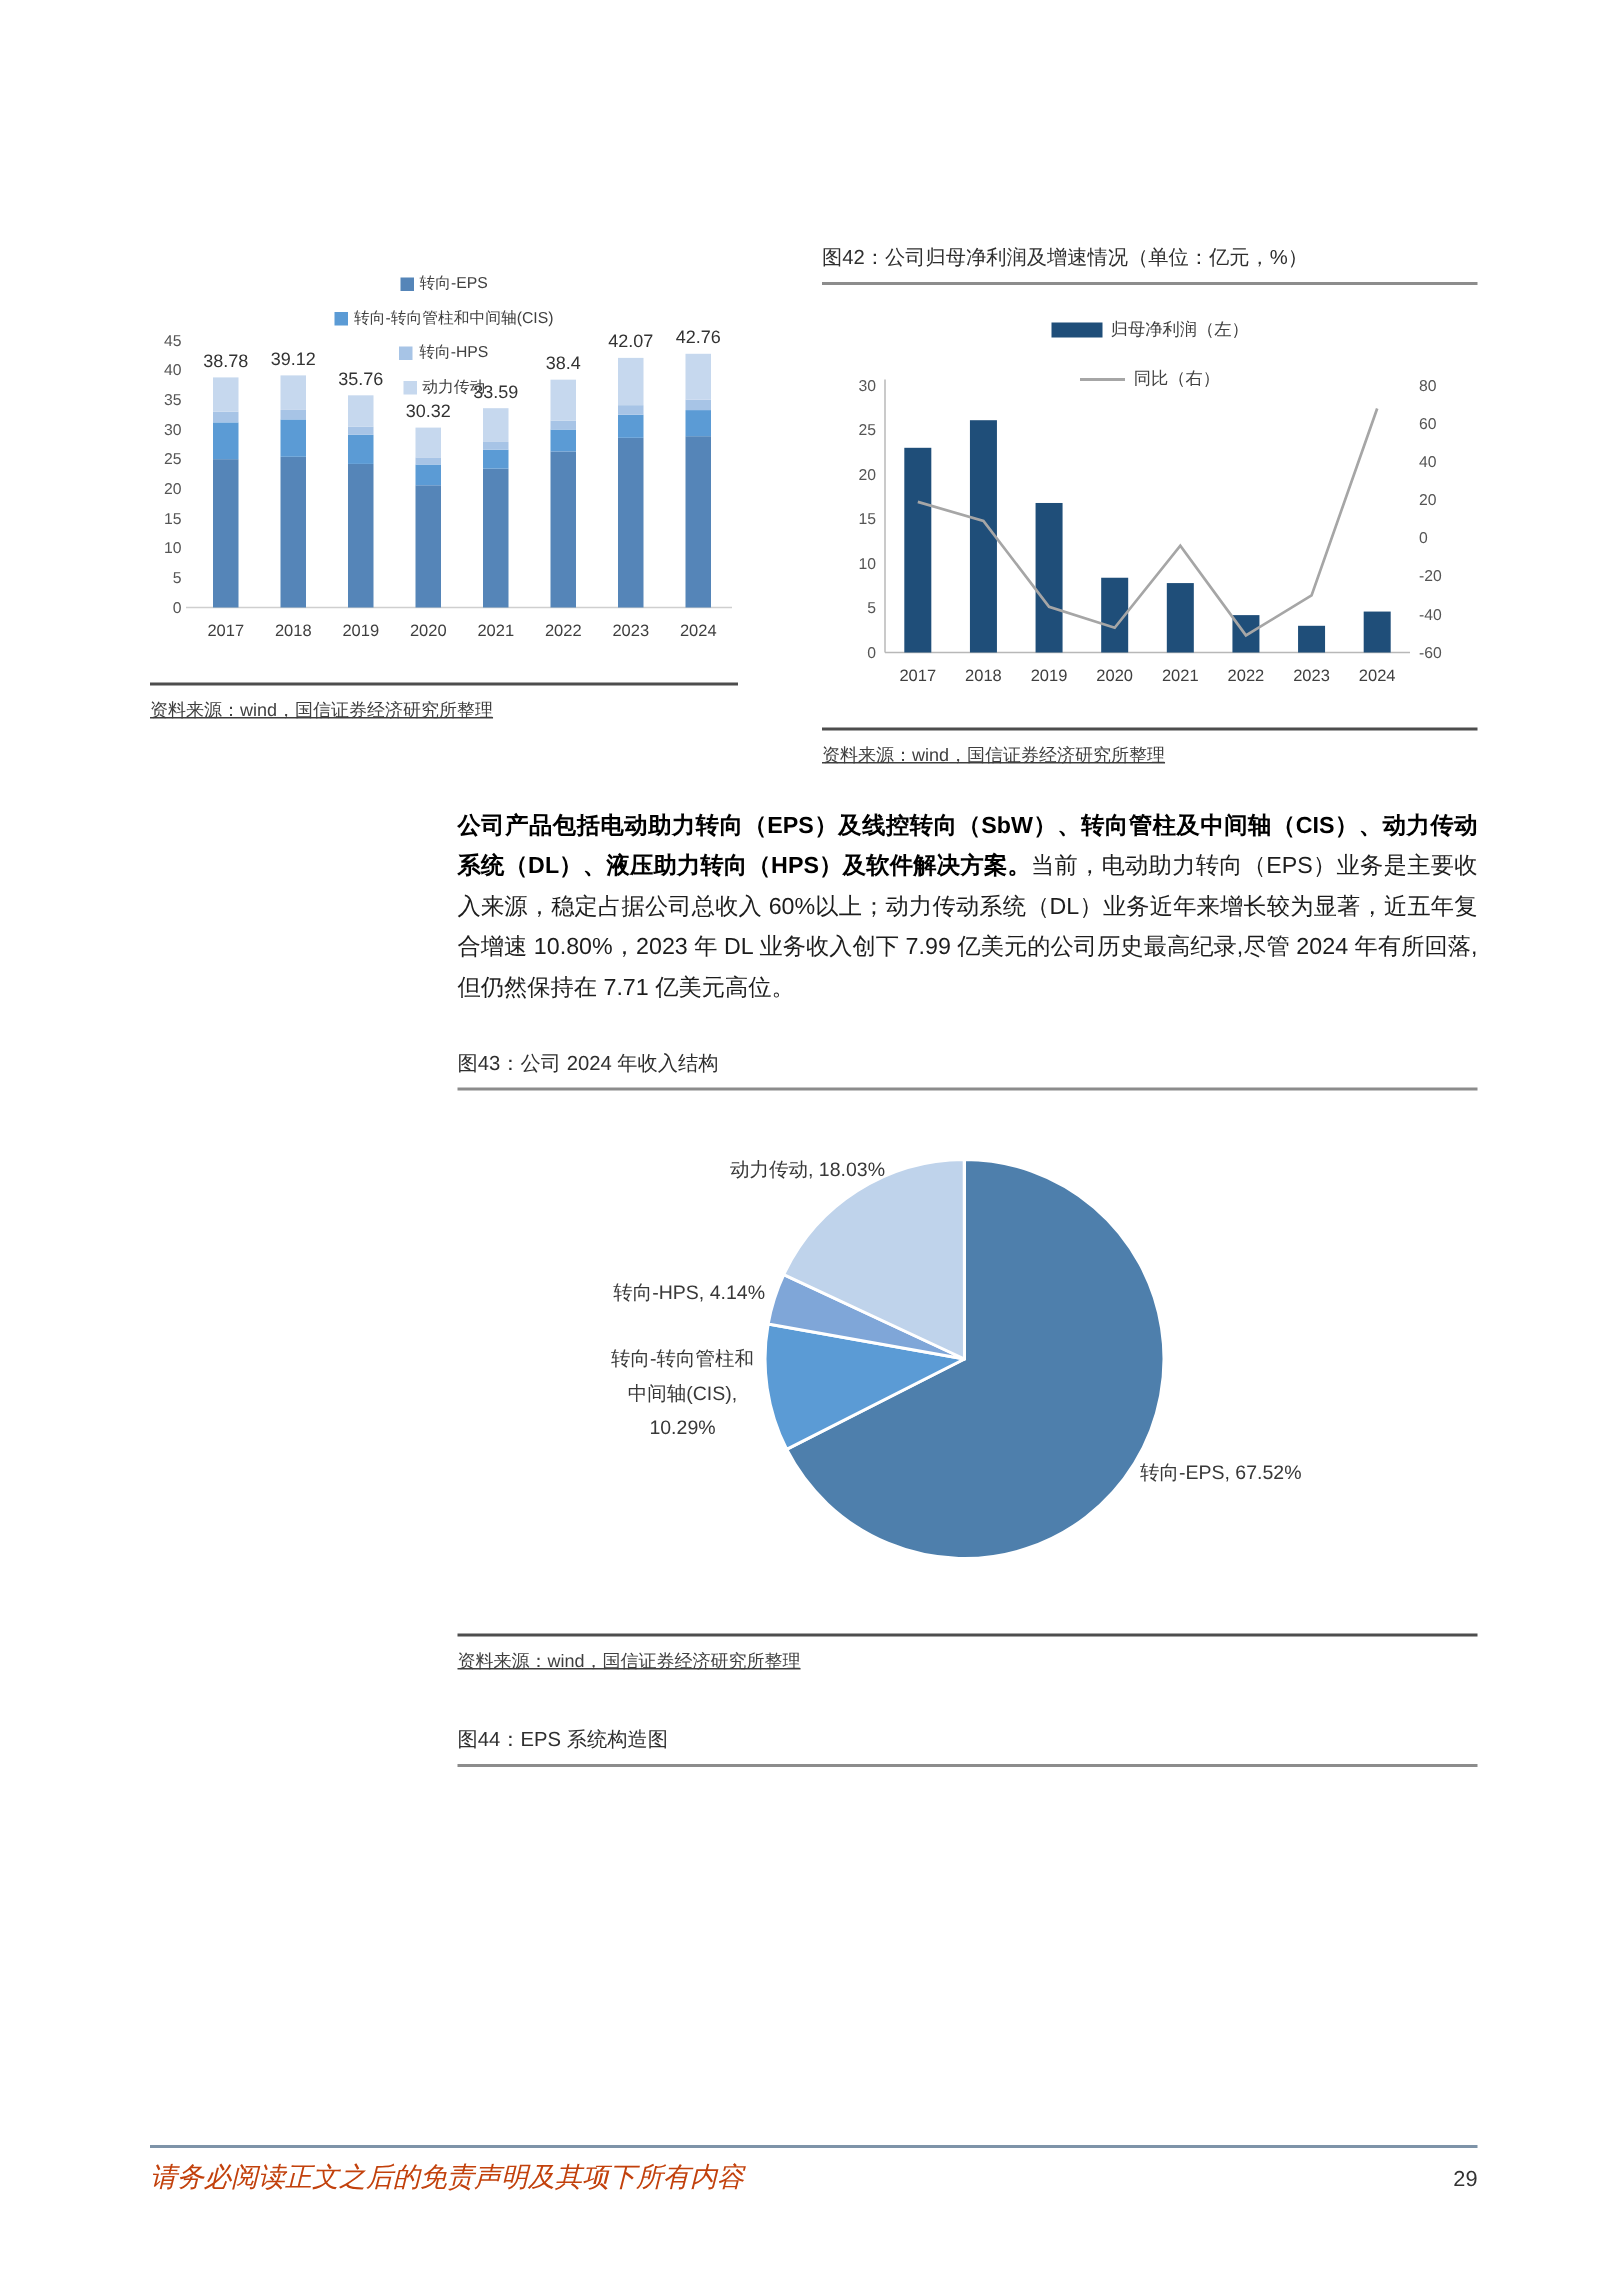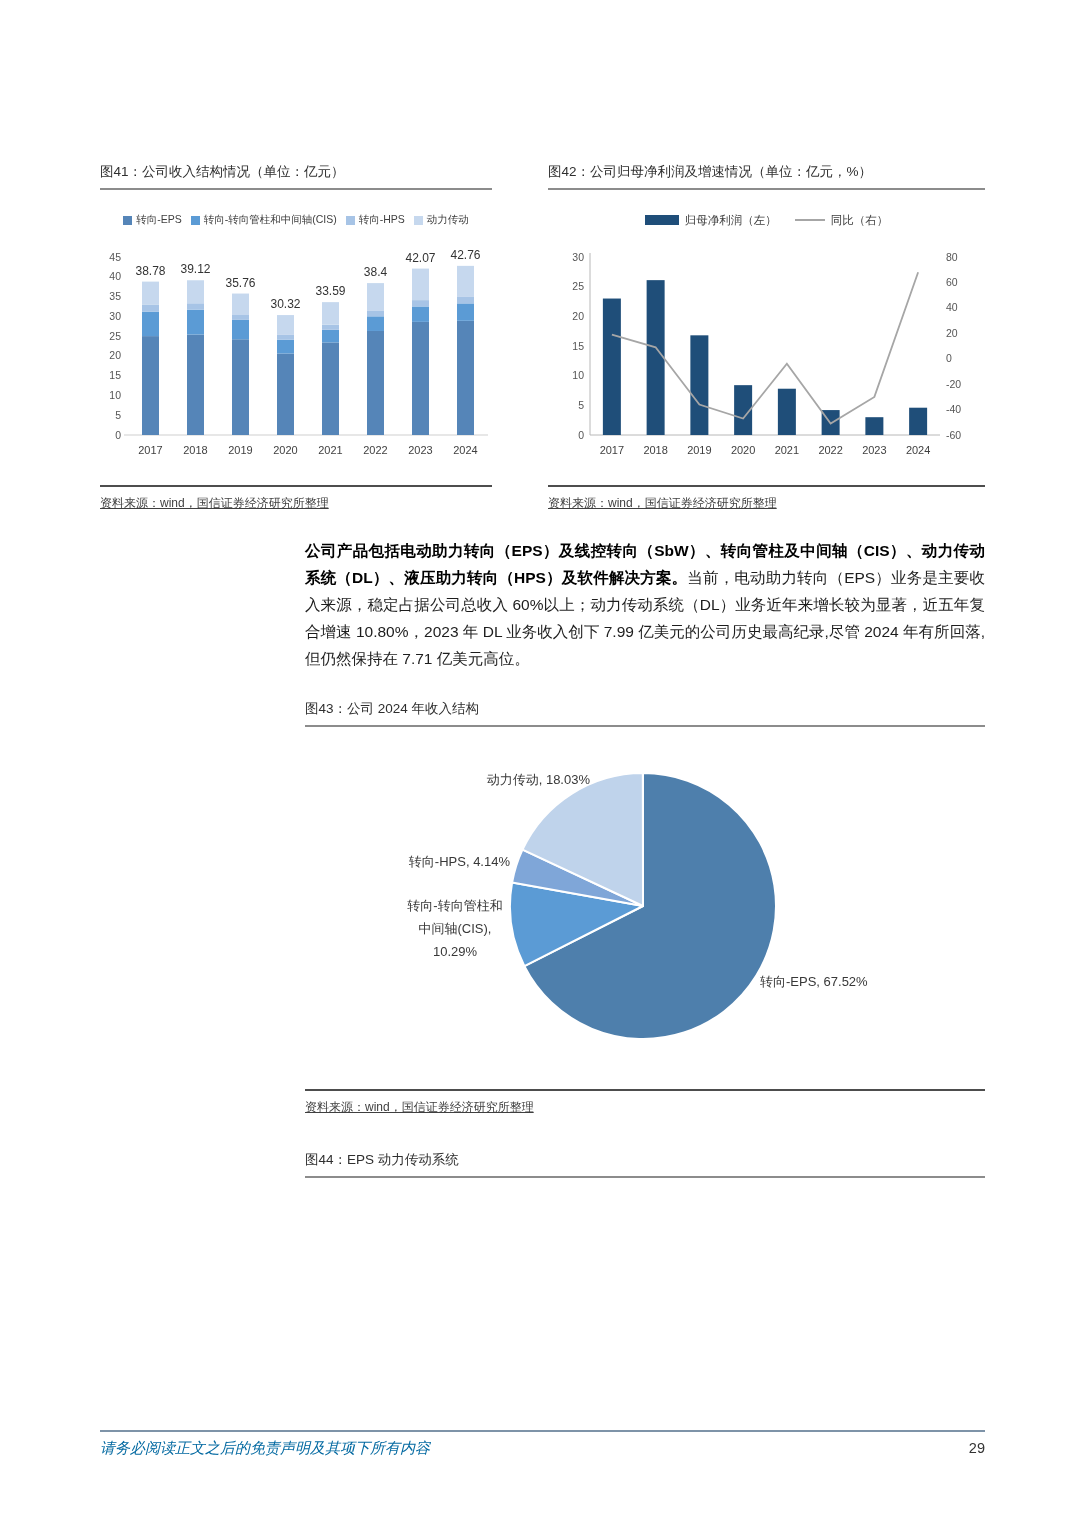--- a/index.html
+++ b/index.html
@@ -20,54 +20,53 @@
   .hdr-rule{width:100%;height:3px;background:#2e5984;}
 
   
   .fig-row{position:absolute;left:100px;top:160px;display:flex;gap:56px;}
   figure{margin:0;padding:0;}
   .figcap{font-size:13.5px;color:#2f2f2f;padding:3px 0 7px 0;border-bottom:2px solid #8c8c8c;}
   .fig-body{border-bottom:2px solid #4d4d4d;padding:22px 0 12px 0;}
   .fig-source{font-size:12px;color:#3f3f3f;padding-top:8px;text-decoration:underline;}
   .w41{width:392px;} .w42{width:437px;}
 
-  .lg{display:flex;justify-content:center;align-items:center;gap:9px;
-      font-size:10.5px;color:#404040;white-space:nowrap;height:16px;}
+  .lg{display:flex;align-items:center;gap:9px;
+      font-size:10.5px;color:#404040;white-space:nowrap;height:16px;flex-direction:column;}
   .lg-42{font-size:11.5px;gap:18px;}
   .lg .sq{width:9px;height:9px;display:inline-block;margin-right:4px;}
   .lg .bar{width:34px;height:10px;display:inline-block;margin-right:6px;}
   .lg .ln{width:30px;height:0;border-top:2px solid #a6a6a6;display:inline-block;margin-right:6px;}
   .lg .itm{display:inline-flex;align-items:center;}
   svg.chart{display:block;margin-top:5px;}
 
   
   .content{position:absolute;left:305px;right:95px;top:538px;}
   .para{font-size:15.5px;line-height:1.74;text-align:justify;color:#1d1d1d;margin:0;}
   .para b{color:#000;}
   .fig-wide{margin-top:24px;}
   .fig-wide .fig-body{padding:6px 0 6px 0;}
   .para2{margin-top:34px;}
   .fig44{margin-top:32px;}
 
   
   .ftr{position:absolute;left:100px;right:95px;top:1430px;}
   .ftr-rule{height:2px;background:#7e93a8;}
   .ftr-row{display:flex;justify-content:space-between;align-items:baseline;padding-top:7px;}
-  .disclaimer{font-size:15px;font-style:italic;color:#0369a1;font-family:Liberation Mono, monospace;}
+  .disclaimer{font-size:18px;font-style:italic;color:#c2410c;font-family:Liberation Mono, monospace;}
   .page-num{font-size:14.5px;color:#333;}
 </style>
 </head>
 <body>
 
 <div class="page">
 
 
   <div class="fig-row">
     <figure class="w41">
-      <figcaption class="figcap">图41：公司收入结构情况（单位：亿元）</figcaption>
       <div class="fig-body">
         <div class="lg" id="legend41">
             <span class="itm"><span class="sq" style="background: rgb(85, 133, 184);"></span>转向-EPS</span>
             <span class="itm"><span class="sq" style="background: rgb(91, 155, 213);"></span>转向-转向管柱和中间轴(CIS)</span>
             <span class="itm"><span class="sq" style="background: rgb(167, 196, 230);"></span>转向-HPS</span>
             <span class="itm"><span class="sq" style="background: rgb(198, 216, 238);"></span>动力传动</span>
           </div>
         <svg class="chart" id="chart41" width="392" height="240" viewBox="0 0 392 240">
             <line x1="24" y1="202" x2="388" y2="202" stroke="#cfcfcf" stroke-width="1"></line>
             <text x="21" y="205.5" text-anchor="end" font-size="10.5" fill="#555" font-family="Liberation Sans, DejaVu Sans, sans-serif">0</text>
@@ -198,21 +197,21 @@
             <text x="205" y="128" text-anchor="end" font-size="13" fill="#383838" font-family="Liberation Sans, DejaVu Sans, sans-serif">转向-HPS, 4.14%</text>
             <path d="M338,168 L217.5,111.7 A133,133 0 0 1 337.8,35.0 Z" fill="#bfd3eb" stroke="#ffffff" stroke-width="2" stroke-linejoin="round"></path>
             <text x="285" y="46" text-anchor="end" font-size="13" fill="#383838" font-family="Liberation Sans, DejaVu Sans, sans-serif">动力传动, 18.03%</text>
           </svg>
       </div>
       <div class="fig-source">资料来源：wind，国信证券经济研究所整理</div>
     </figure>
 
 
     <figure class="fig44">
-      <figcaption class="figcap">图44：EPS 动力传动系统</figcaption>
+      <figcaption class="figcap">图44：EPS 系统构造图</figcaption>
     </figure>
   </div>
 
   <div class="ftr">
     <div class="ftr-rule"></div>
     <div class="ftr-row">
       <span class="disclaimer">请务必阅读正文之后的免责声明及其项下所有内容</span>
       <span class="page-num">29</span>
     </div>
   </div>

